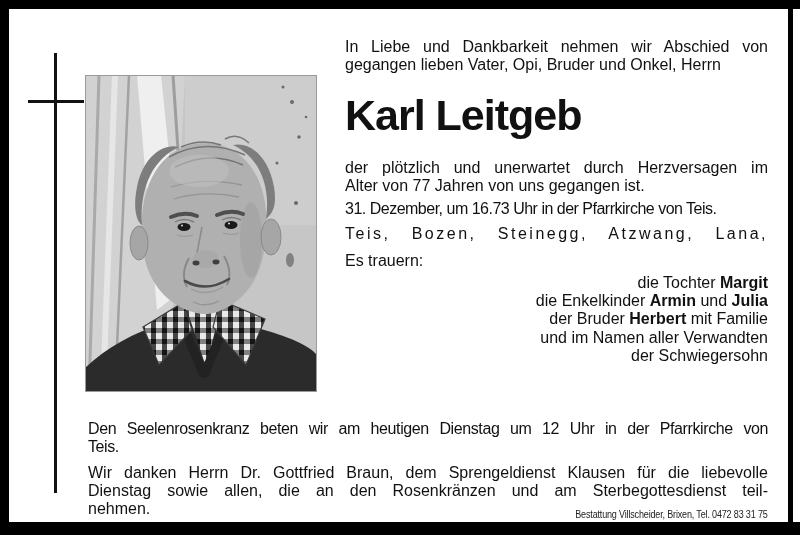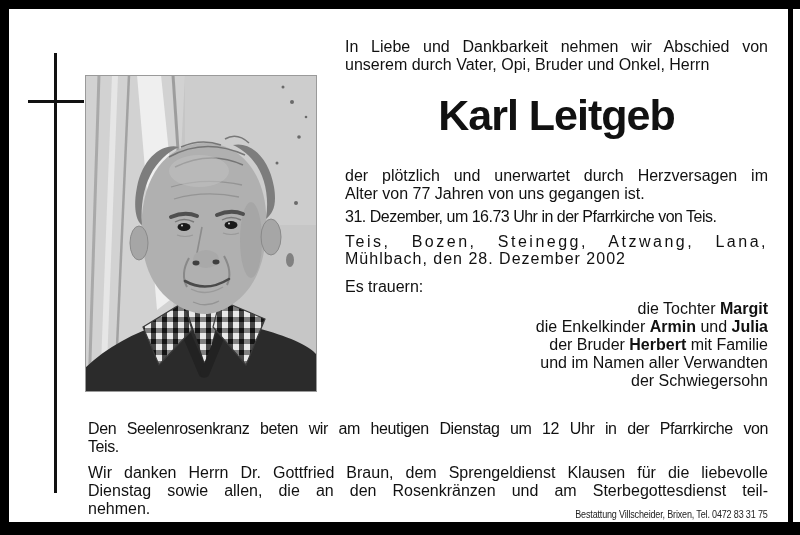--- a/index.html
+++ b/index.html
@@ -24,23 +24,23 @@
   
   .photo{position:absolute;left:85px;top:75px;width:232px;height:317px;overflow:hidden;}
   .photo svg{display:block;width:232px;height:317px;}
   
   .col{position:absolute;left:345px;top:38px;width:423px;}
   .para{font-size:16px;line-height:17.5px;}
   .para .jline{text-align:justify;text-align-last:justify;white-space:nowrap;}
   .para .jline.lastline{text-align-last:left;}
   h1.name{
     margin:20px 0 0 0;font-size:43px;line-height:44px;font-weight:bold;
-    text-align:center;letter-spacing:-1px;
-  }
-  .death{margin-top:30px;}
+    letter-spacing:-1px;
+  }
+  .death{margin-top:22px;}
   .service{margin-top:6px;letter-spacing:-0.5px;}
   .places{margin-top:7px;}
   .places .jline{letter-spacing:2.5px;}
   .places .jline.lastline{letter-spacing:1px;}
   .mourn{margin-top:10px;font-size:16px;line-height:18px;}
   .mourn-heading{margin-bottom:4px;}
   .rline{line-height:18.2px;text-align:right;}
   .b{font-weight:bold;}
   
   .bottom{position:absolute;left:88px;top:412px;width:680px;margin-top:8px;}
@@ -154,33 +154,32 @@
         <path d="M106,214 Q121,222 138,212" stroke="#9a9a9a" stroke-width="1.4"></path>
         <path d="M108,227 Q121,233 134,226" stroke="#949494" stroke-width="1.3"></path>
       </g>
       <rect x="0.5" y="0.5" width="231" height="316" fill="none" stroke="#9a9a9a" stroke-width="1"></rect>
     </svg>
   </div>
 
   <div class="col">
     <div class="para intro">
         <div class="jline">In Liebe und Dankbarkeit nehmen wir Abschied von</div>
-        <div class="jline lastline">unserem durch Vater, Opi, Bruder und Onkel, Herrn</div>
+        <div class="jline lastline">gegangen lieben Vater, Opi, Bruder und Onkel, Herrn</div>
       </div>
     <h1 class="name">Karl Leitgeb</h1>
     <div class="para death">
         <div class="jline">der plötzlich und unerwartet durch Herzversagen im</div>
         <div class="jline lastline">Alter von 77 Jahren von uns gegangen ist.</div>
       </div>
     <div class="para service">
         <div class="jline lastline">31. Dezember, um 16.73 Uhr in der Pfarrkirche von Teis.</div>
       </div>
     <div class="para places">
         <div class="jline">Teis, Bozen, Steinegg, Atzwang, Lana,</div>
-        <div class="jline lastline">Mühlbach, den 28. Dezember 2002</div>
       </div>
     <div class="mourn">
       <div class="mourn-heading">Es trauern:</div>
       <div class="mourn-list">
           <div class="rline"><span>die Tochter </span><span class="b">Margit</span></div>
           <div class="rline"><span>die Enkelkinder </span><span class="b">Armin</span><span> und </span><span class="b">Julia</span></div>
           <div class="rline"><span>der Bruder </span><span class="b">Herbert</span><span> mit Familie</span></div>
           <div class="rline"><span>und im Namen aller Verwandten</span></div>
           <div class="rline"><span>der Schwiegersohn</span></div>
         </div>

